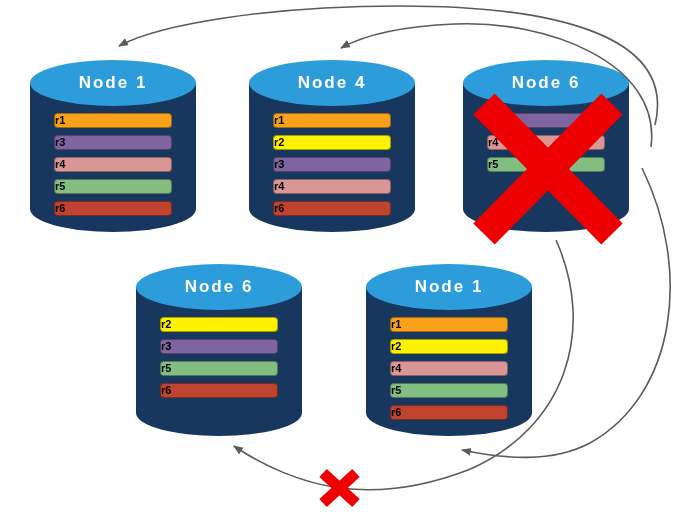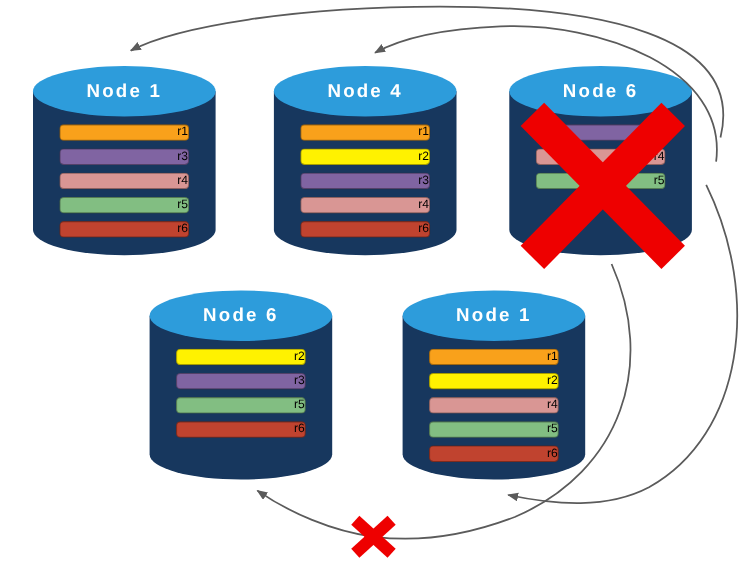--- a/index.html
+++ b/index.html
@@ -36,22 +36,22 @@
     position: absolute;
     top: 53px; left: 24px; right: 24px;
     display: flex; flex-direction: column; gap: 7px;
   }
   .record-bar {
     height: 15px;
     box-sizing: border-box;
     border: 1px solid rgba(0,0,0,0.35);
     border-radius: 4px;
     color: var(--record-text, #000000);
-    font-weight: normal; font-size: 11px; line-height: 13px;
-    text-align: right;
+    font-weight: bold; font-size: 11px; line-height: 13px;
+    text-align: left;
     background: #888;
   }
 
   .overlay {
     position: absolute;
     left: 0; top: 0;
     pointer-events: none;
   }
   .arrow {
     fill: none;

